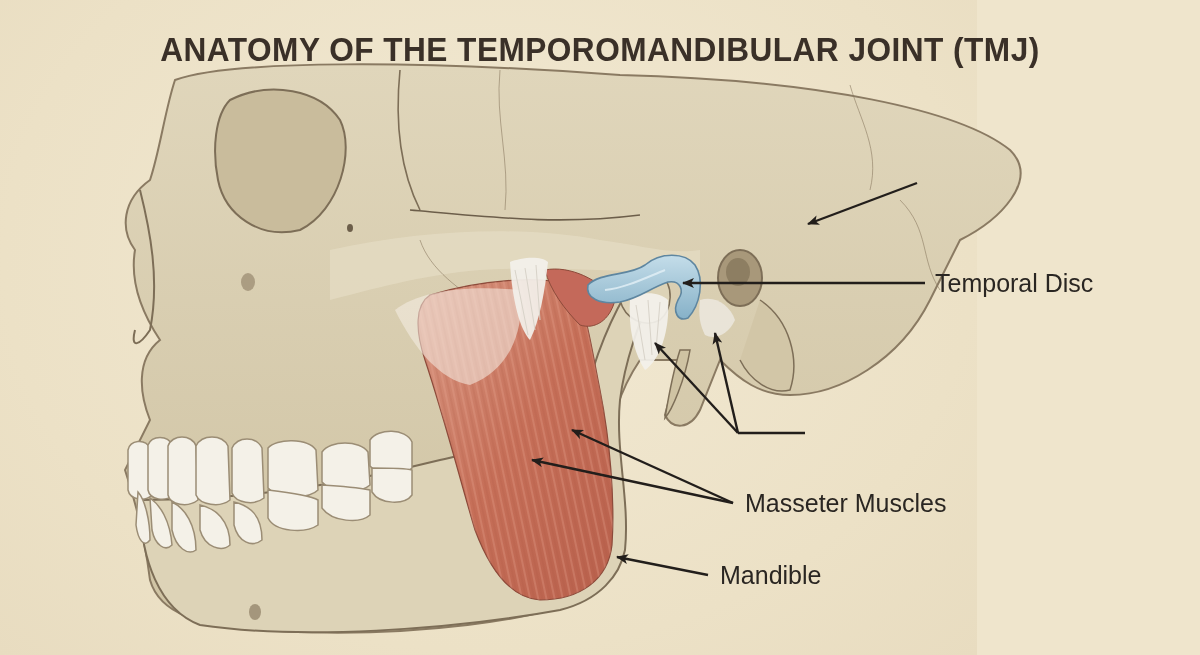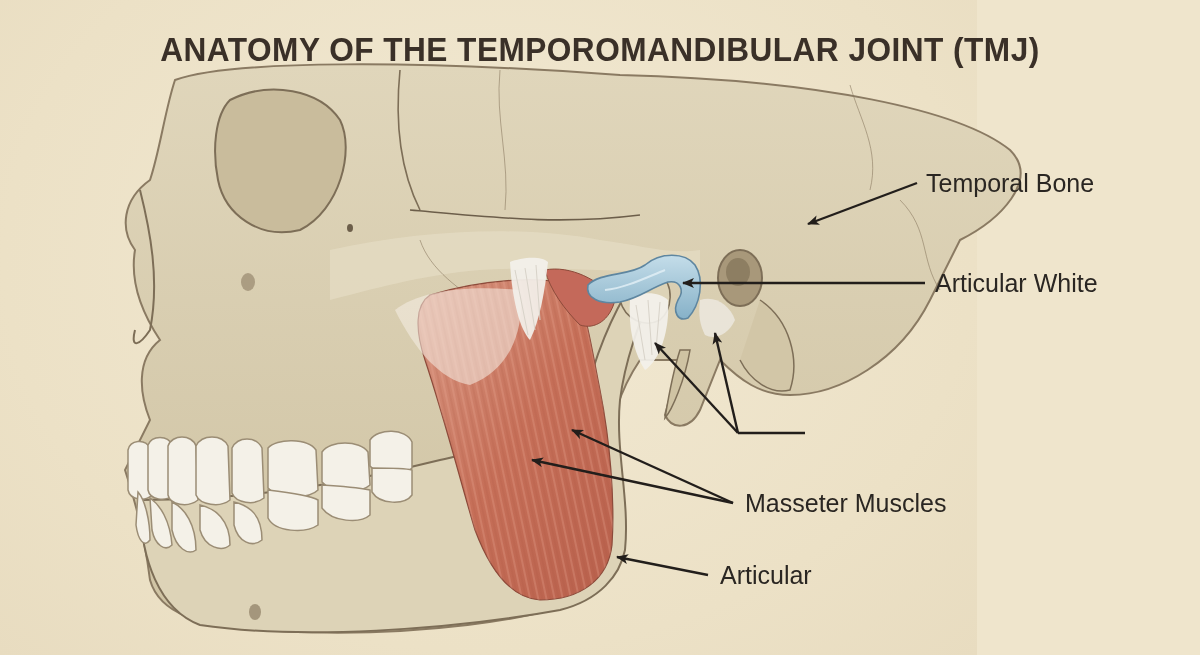--- a/index.html
+++ b/index.html
@@ -131,17 +131,16 @@
       <line x1="738" y1="433" x2="655" y2="343" marker-end="url(#arrow)"></line>
       <line x1="738" y1="433" x2="715" y2="333" marker-end="url(#arrow)"></line>
       <line x1="733" y1="503" x2="572" y2="430" marker-end="url(#arrow)"></line>
       <line x1="733" y1="503" x2="532" y2="460" marker-end="url(#arrow)"></line>
       <line x1="708" y1="575" x2="617" y2="557" marker-end="url(#arrow)"></line>
     </g>
   </svg>
 
   <div class="title">ANATOMY OF THE TEMPOROMANDIBULAR JOINT (TMJ)</div>
 
-  <div class="label" style="left:926px; top:171px;">Temporal Bone</div>
-  <div class="label" style="left:935px; top:271px;">Articular White</div>
+  <div class="label" style="left:935px; top:271px;">Temporal Disc</div>
   <div class="label" style="left:745px; top:491px;text-align:center;">Masseter Muscles</div>
-  <div class="label" style="left:720px; top:563px;">Articular</div>
+  <div class="label" style="left:720px; top:563px;">Mandible</div>
 </div>
 
 </body></html>

